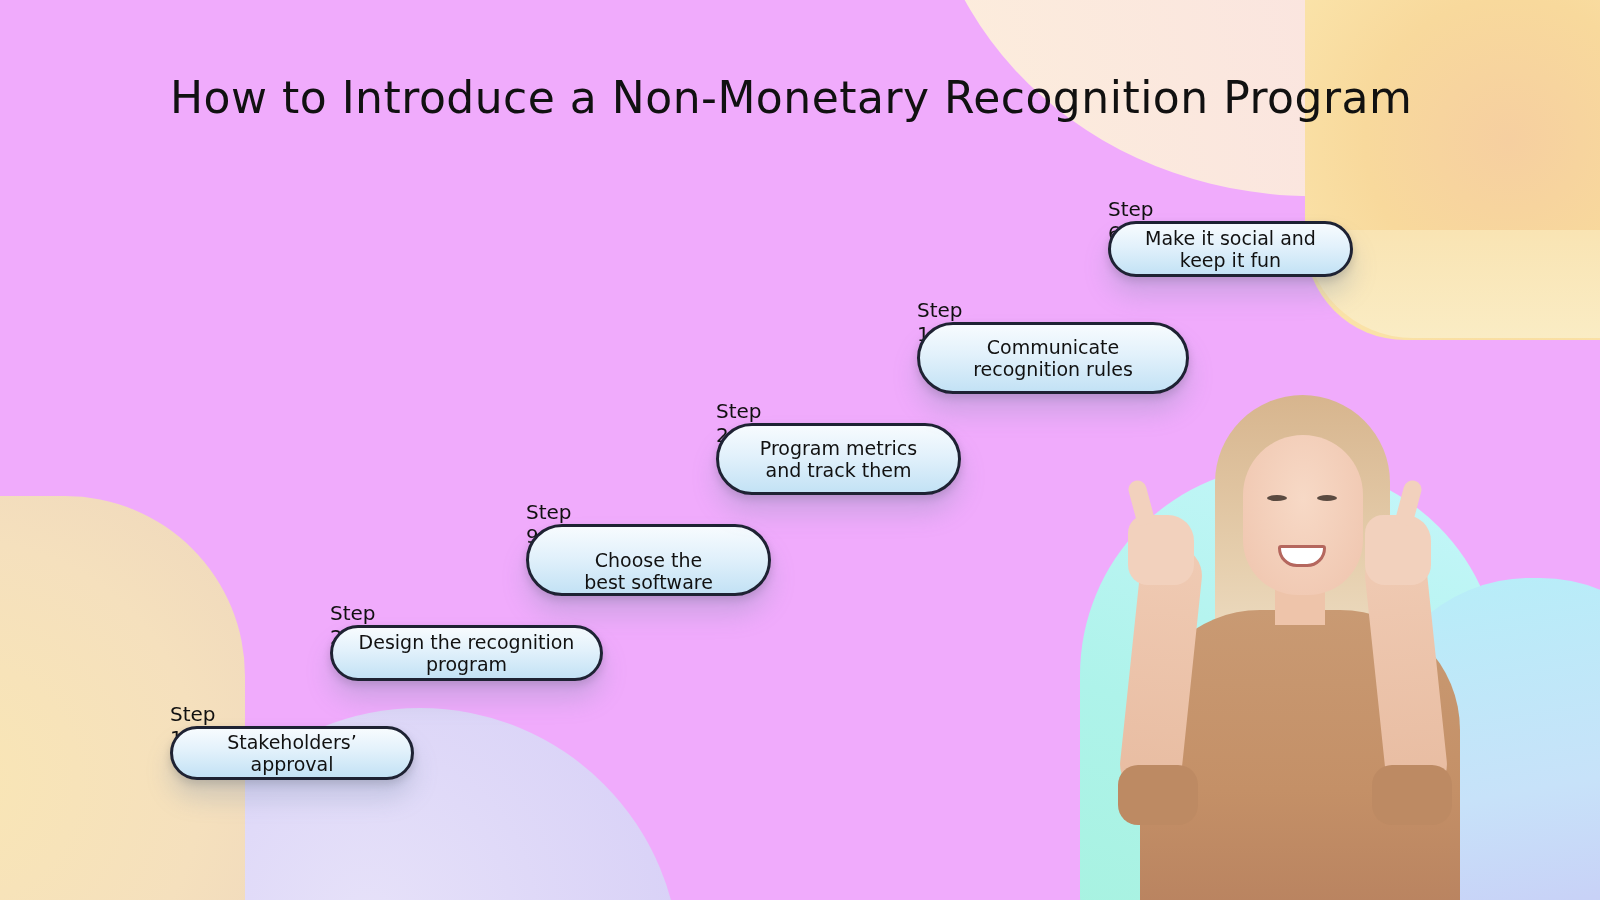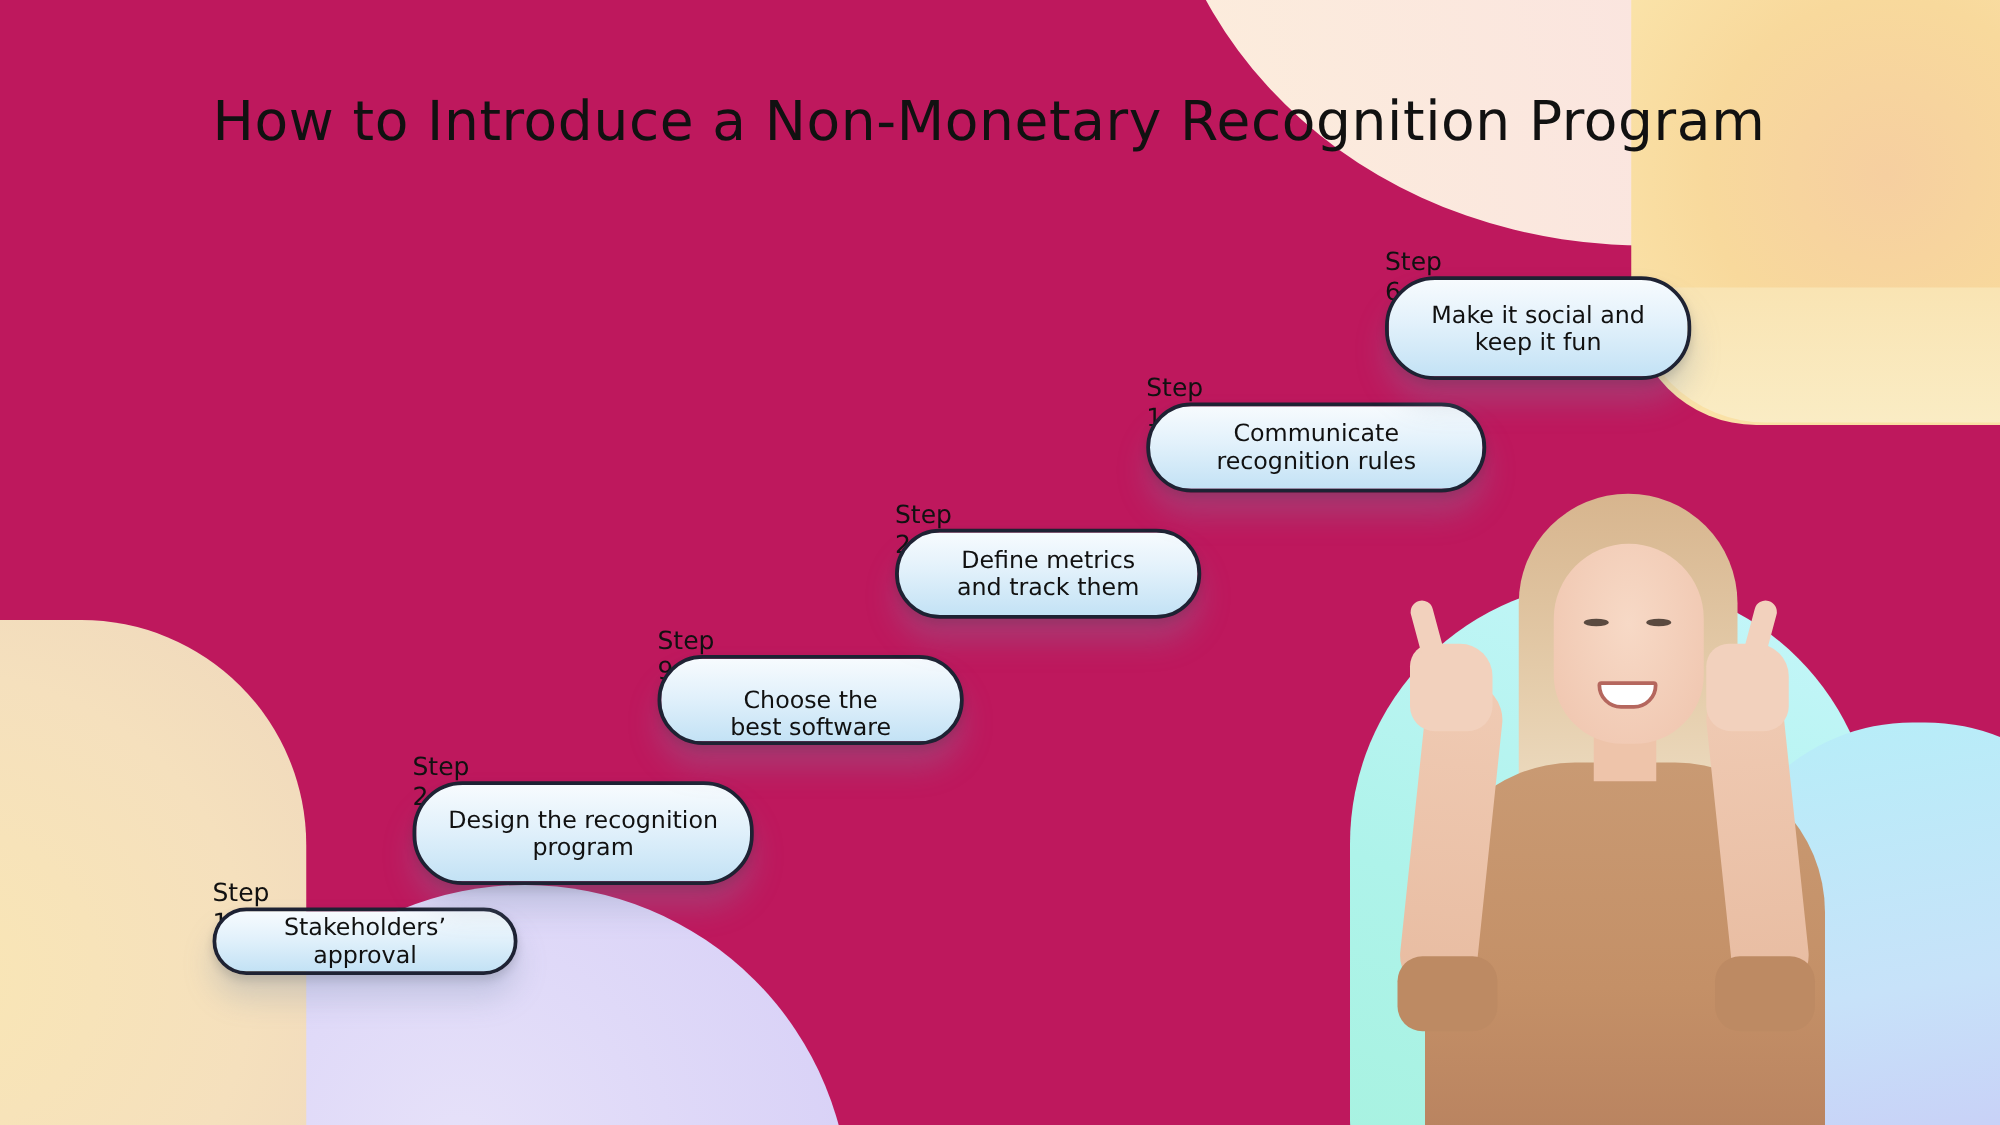--- a/index.html
+++ b/index.html
@@ -1,19 +1,19 @@
 <!DOCTYPE html>
 <html><head>
   <meta charset="utf-8">
   <style>
     * { margin: 0; padding: 0; box-sizing: border-box; }
     html, body { width: 1600px; height: 900px; overflow: hidden; background: #ffffff; }
     body { position: relative; font-family: "DejaVu Sans", sans-serif; color: #111; }
 
-    .slide { position: absolute; left: 0; top: 0; width: 1600px; height: 900px; overflow: hidden; background: #be185d; }
+    .slide { position: absolute; left: 0; top: 0; width: 1600px; height: 900px; overflow: hidden; background: #f0abfc; }
 
     
     .blob { position: absolute; }
     .blob-peach-top {
       left: 870px; top: -420px; width: 820px; height: 620px;
       border-radius: 0 0 50% 50% / 0 0 60% 60%;
       background: linear-gradient(90deg, #fcecdc 0%, #fae3e0 55%, #f9dbe0 100%);
       transform: rotate(-12deg);
       transform-origin: 50% 0;
     }
@@ -155,53 +155,53 @@
   <div class="step" style="left:170px; top:702px;">
     <div class="step-label">Step 1</div>
     <div class="step-pill" style="width:244px; height:54px;">
       <span>Stakeholders’
 approval</span>
     </div>
   </div>
 
   <div class="step" style="left:330px; top:601px;">
     <div class="step-label">Step 2</div>
-    <div class="step-pill" style="width:273px; height:83px;">
+    <div class="step-pill" style="width:273px; height:56px;">
       <span>Design the recognition
 program</span>
     </div>
   </div>
 
   <div class="step" style="left:526px; top:500px;">
     <div class="step-label">Step 9</div>
     <div class="step-pill" style="width:245px; height:72px;align-items:flex-end;">
       <span>Choose the
 best software</span>
     </div>
   </div>
 
   <div class="step" style="left:716px; top:399px;">
     <div class="step-label">Step 2</div>
     <div class="step-pill" style="width:245px; height:72px;">
-      <span>Define metrics
+      <span>Program metrics
 and track them</span>
     </div>
   </div>
 
   <div class="step" style="left:917px; top:298px;">
     <div class="step-label">Step 1</div>
     <div class="step-pill" style="width:272px; height:72px;">
       <span>Communicate
 recognition rules</span>
     </div>
   </div>
 
   <div class="step" style="left:1108px; top:197px;">
     <div class="step-label">Step 6</div>
-    <div class="step-pill" style="width:245px; height:83px;">
+    <div class="step-pill" style="width:245px; height:56px;">
       <span>Make it social and
 keep it fun</span>
     </div>
   </div>
 
   <div class="person">
     <div class="hair"></div>
     <div class="sweater"></div>
     <div class="neck"></div>
     <div class="face">

